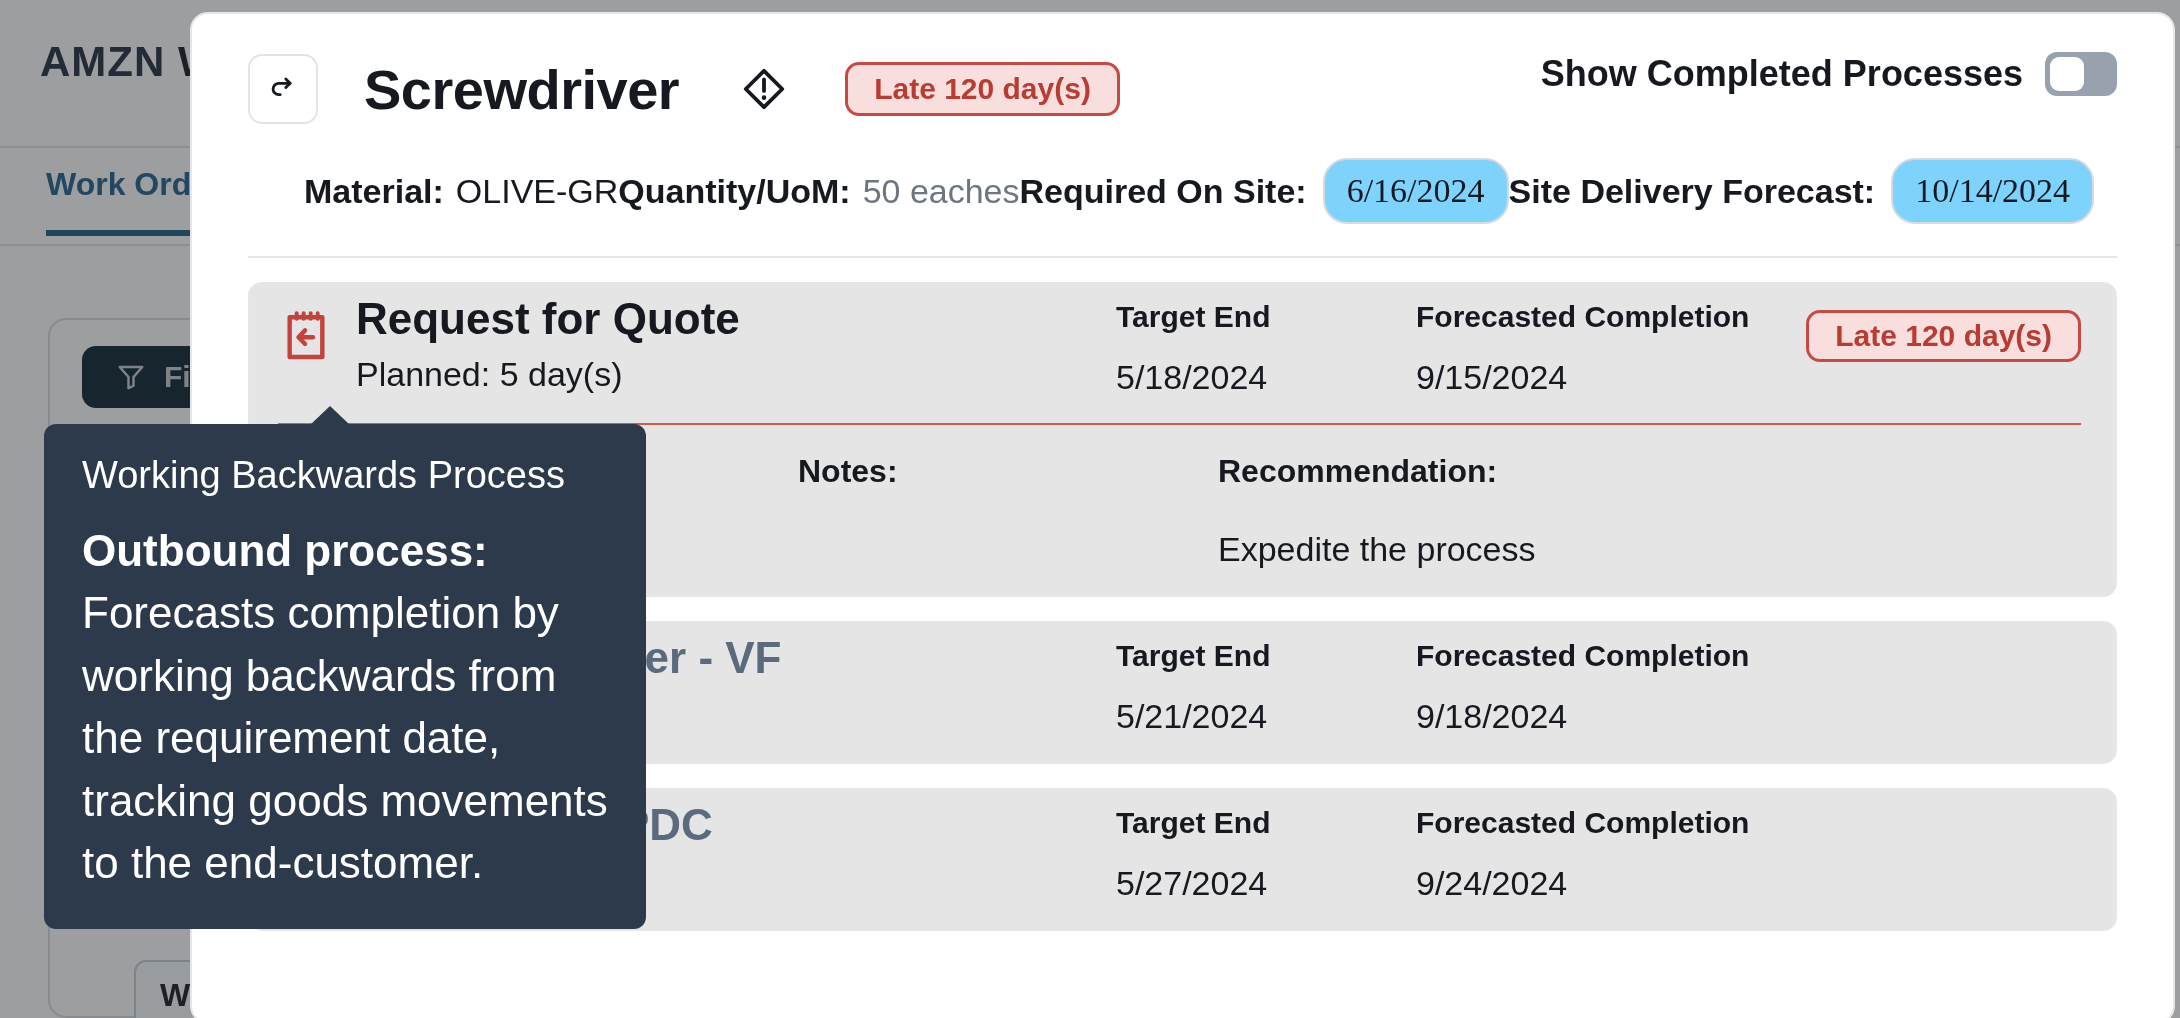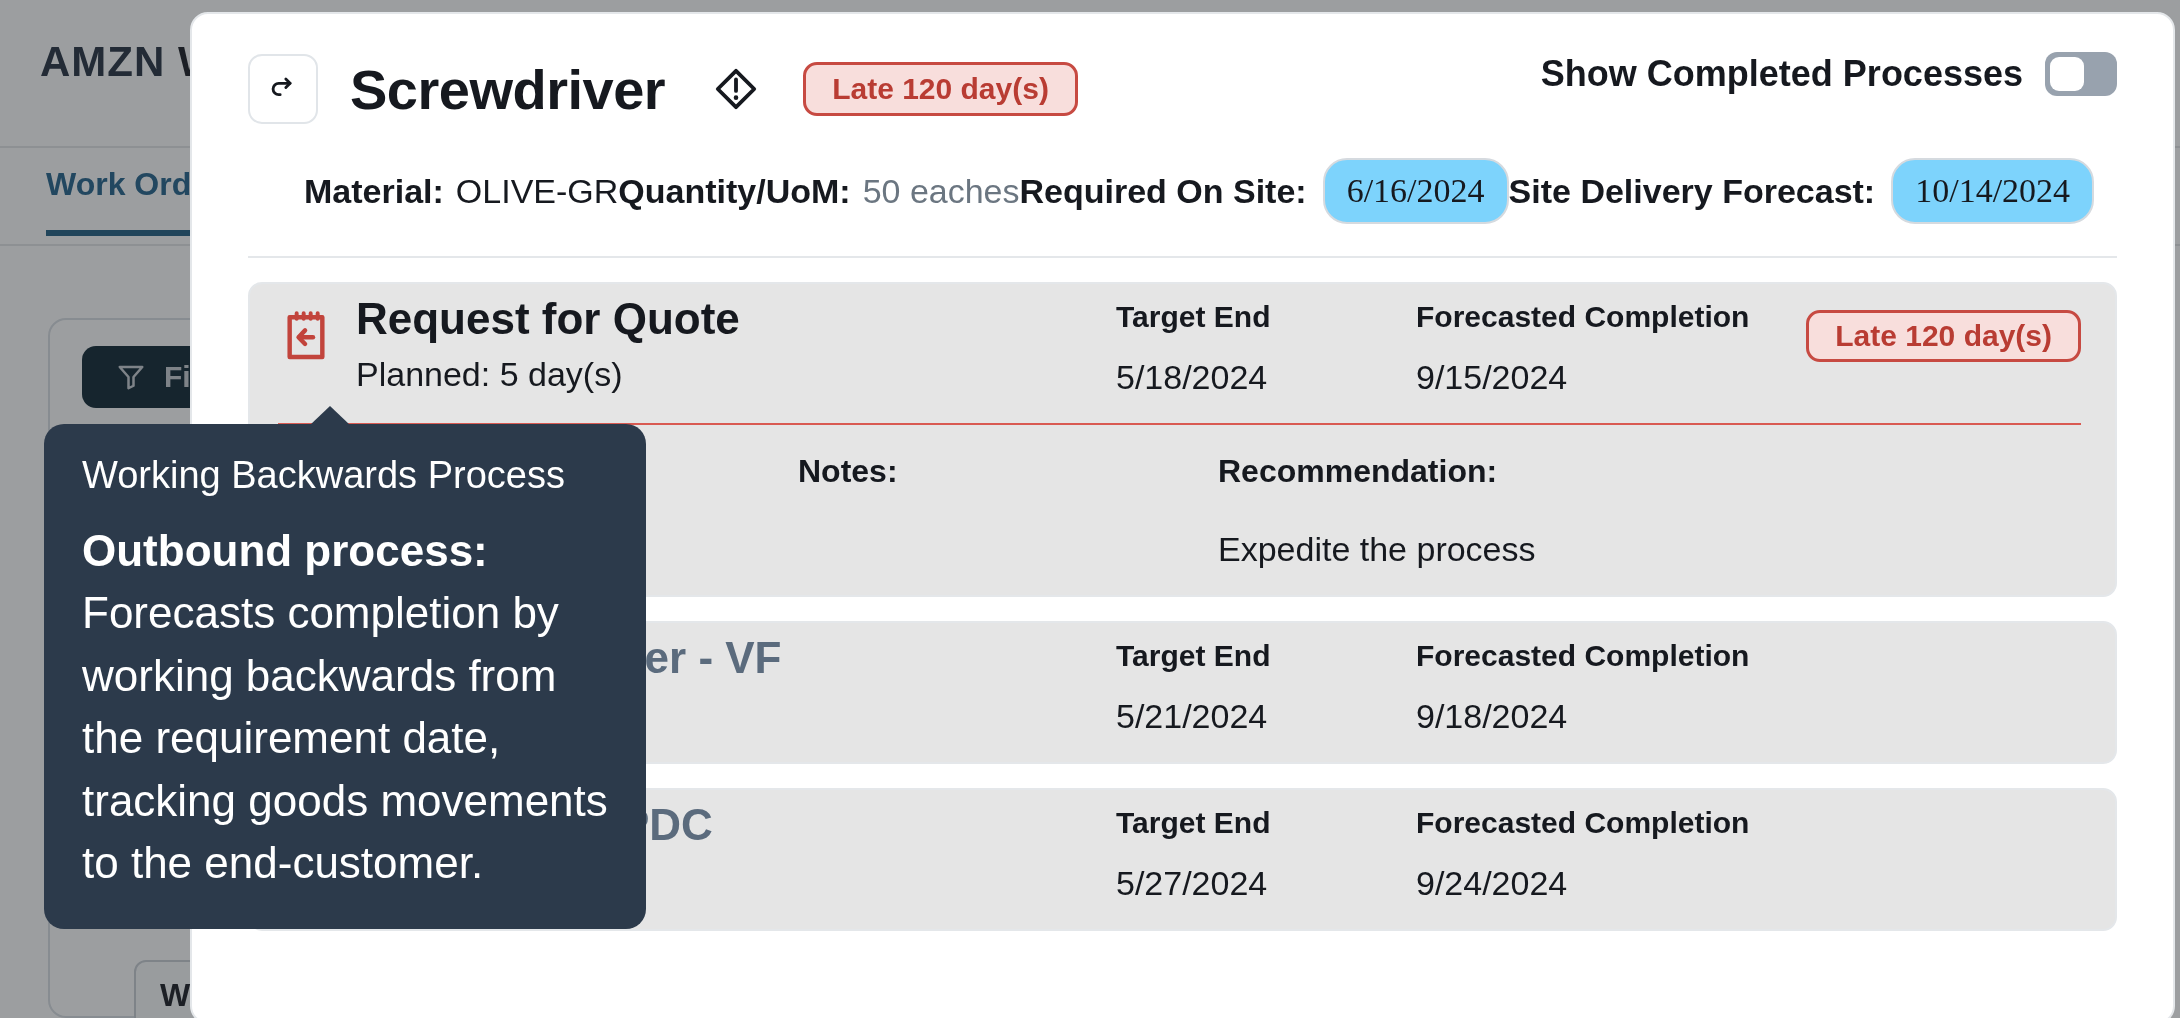--- a/index.html
+++ b/index.html
@@ -102,21 +102,21 @@
     background: #ffffff;
     border: 2px solid #e4e7ea;
     border-radius: 18px;
     overflow: hidden;
   }
 
   .modal-head {
     position: relative;
     padding: 40px 56px 0 56px;
   }
-  .title-row { display: flex; align-items: center; gap: 24px; }
+  .title-row { display: flex; align-items: center; gap: 38px; }
 
   .back-btn {
     width: 70px; height: 70px;
     border: 2px solid #e1e5e9; border-radius: 14px;
     background: #fff;
     display: flex; align-items: center; justify-content: center;
     flex: 0 0 auto;
   }
   .back-btn svg { width: 34px; height: 34px; }
 
@@ -263,21 +263,21 @@
     font-size: 34px; color: #16191f; margin-top: 40px;
     white-space: nowrap;
   }
 
   
   .tooltip {
     position: absolute;
     left: 44px; top: 424px;
     width: 602px;
     background: #2c3a4b;
-    border-radius: 20px;
+    border-radius: 12px;
     padding: 30px 38px 34px 38px;
     color: #ffffff;
     z-index: 50;
   }
   .tooltip::after {
     content: "";
     position: absolute;
     top: -18px; left: 266px;
     border-left: 20px solid transparent;
     border-right: 20px solid transparent;

